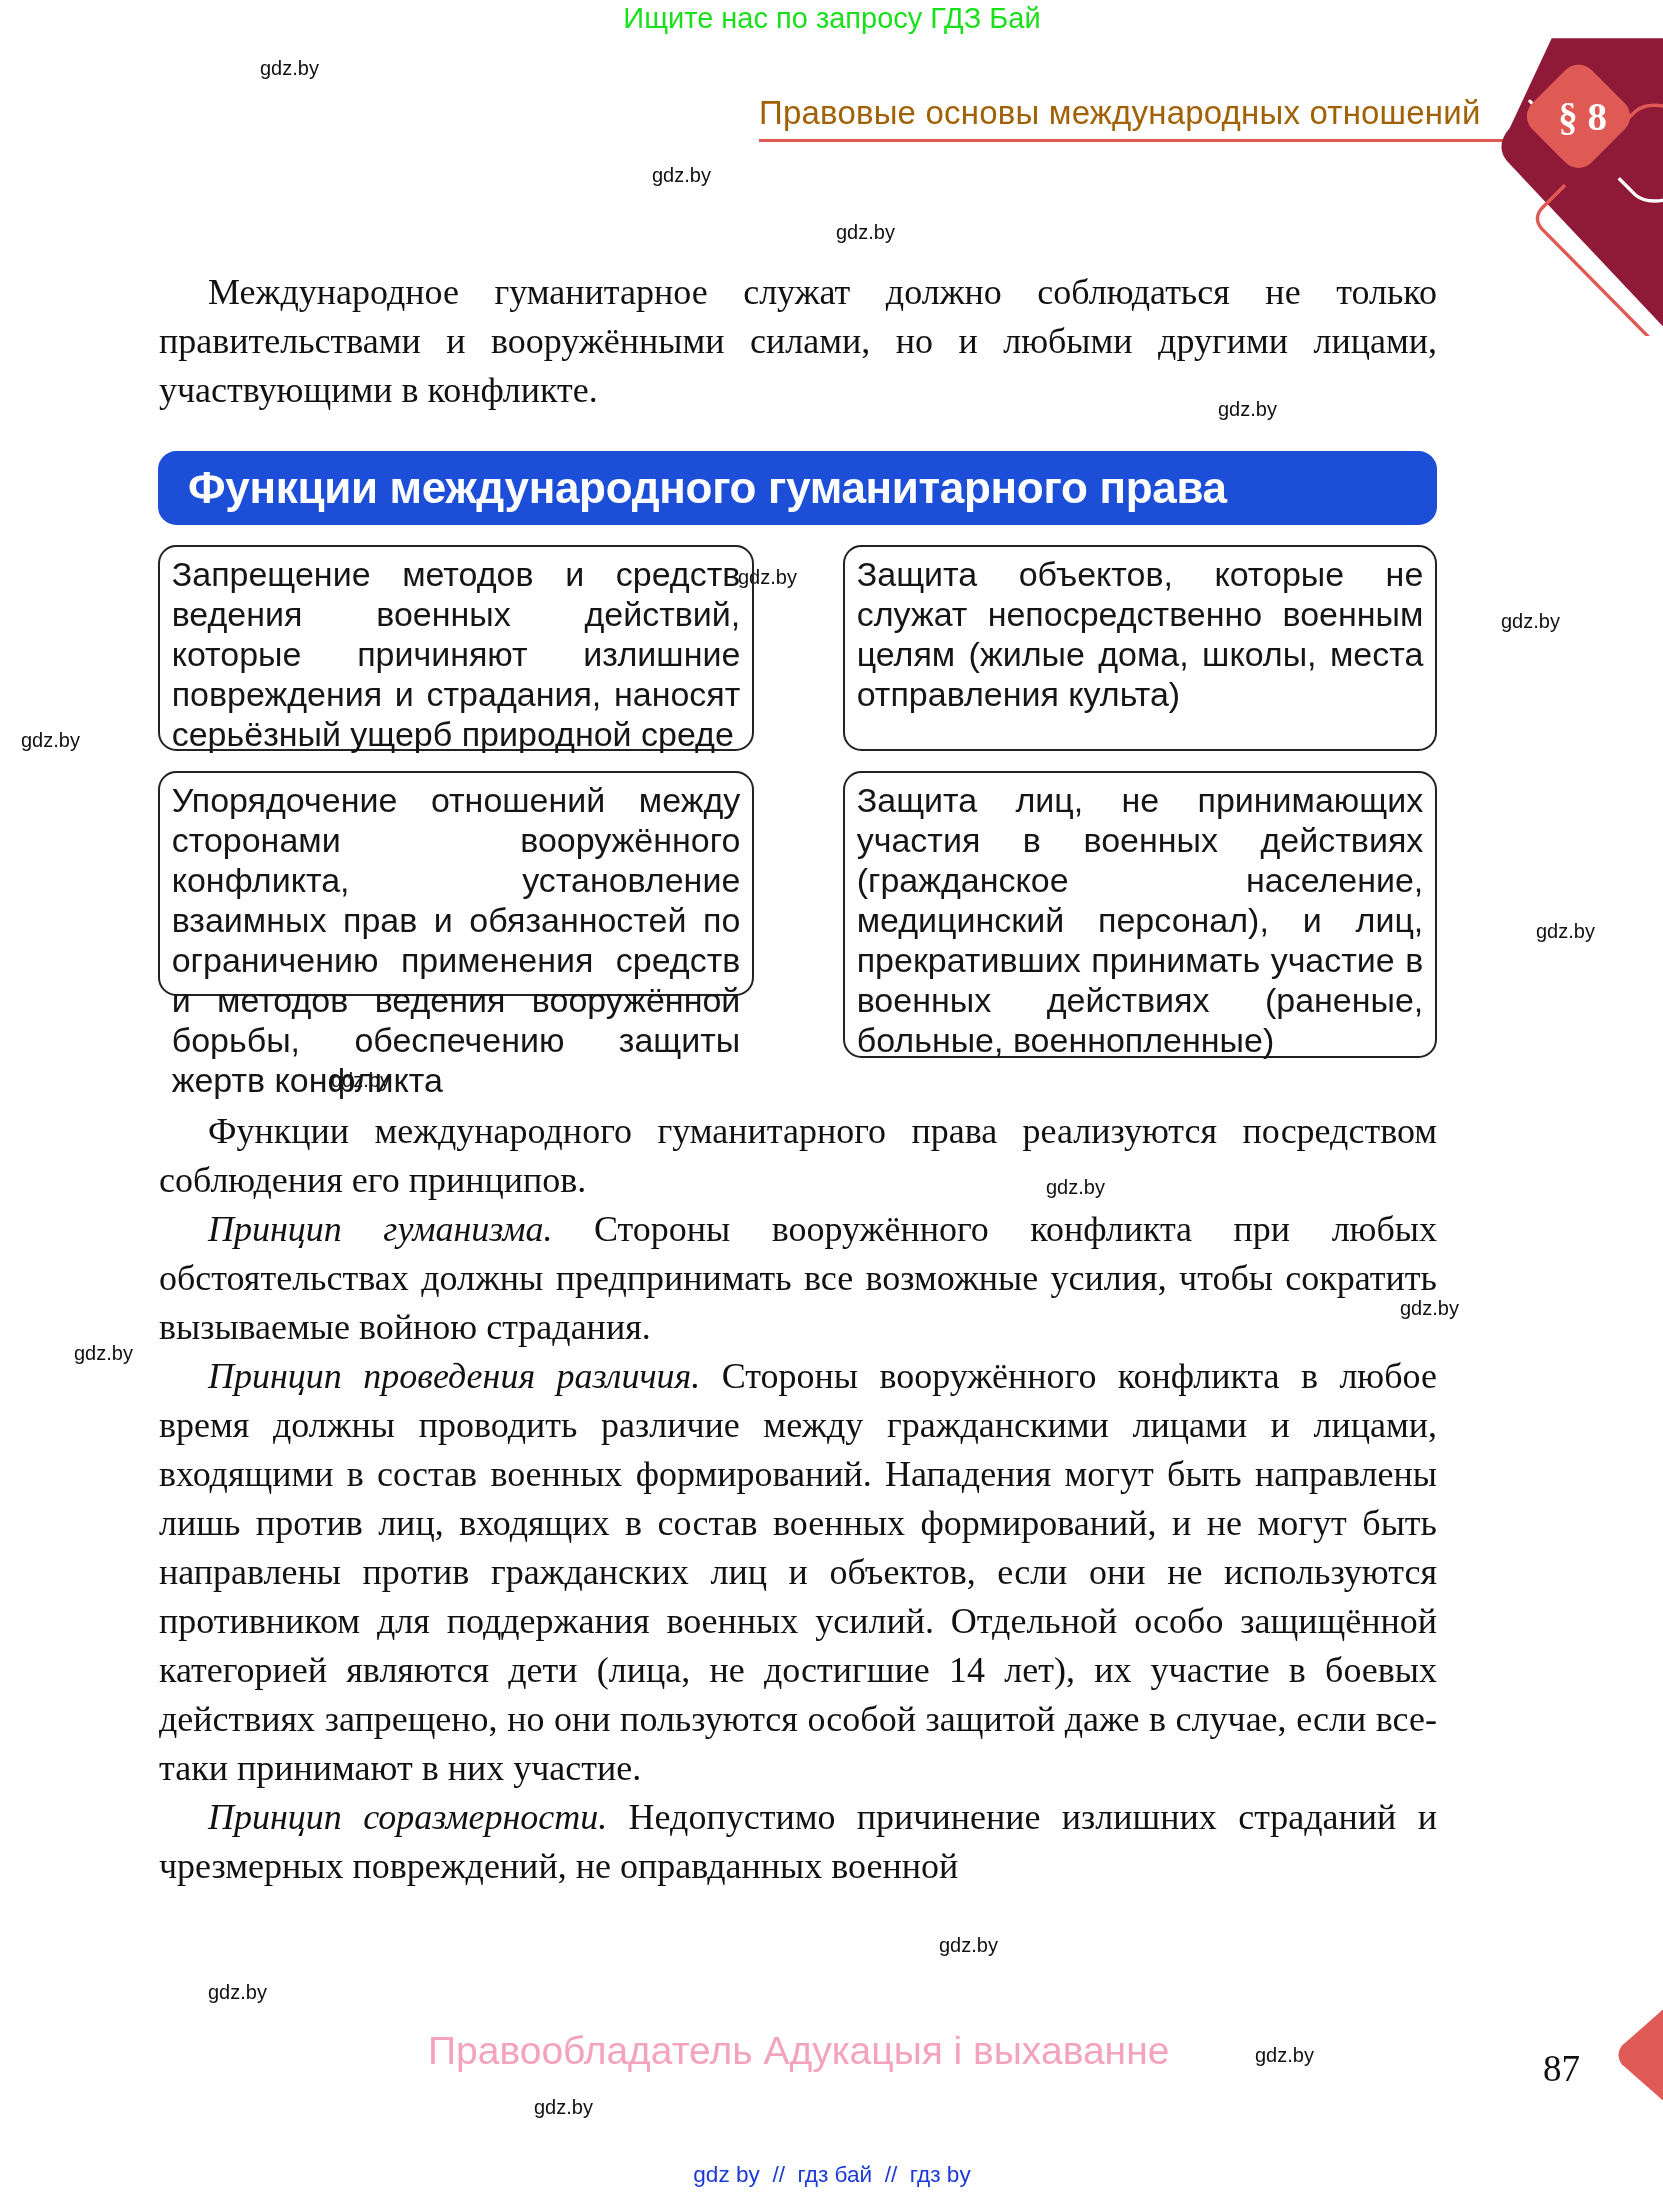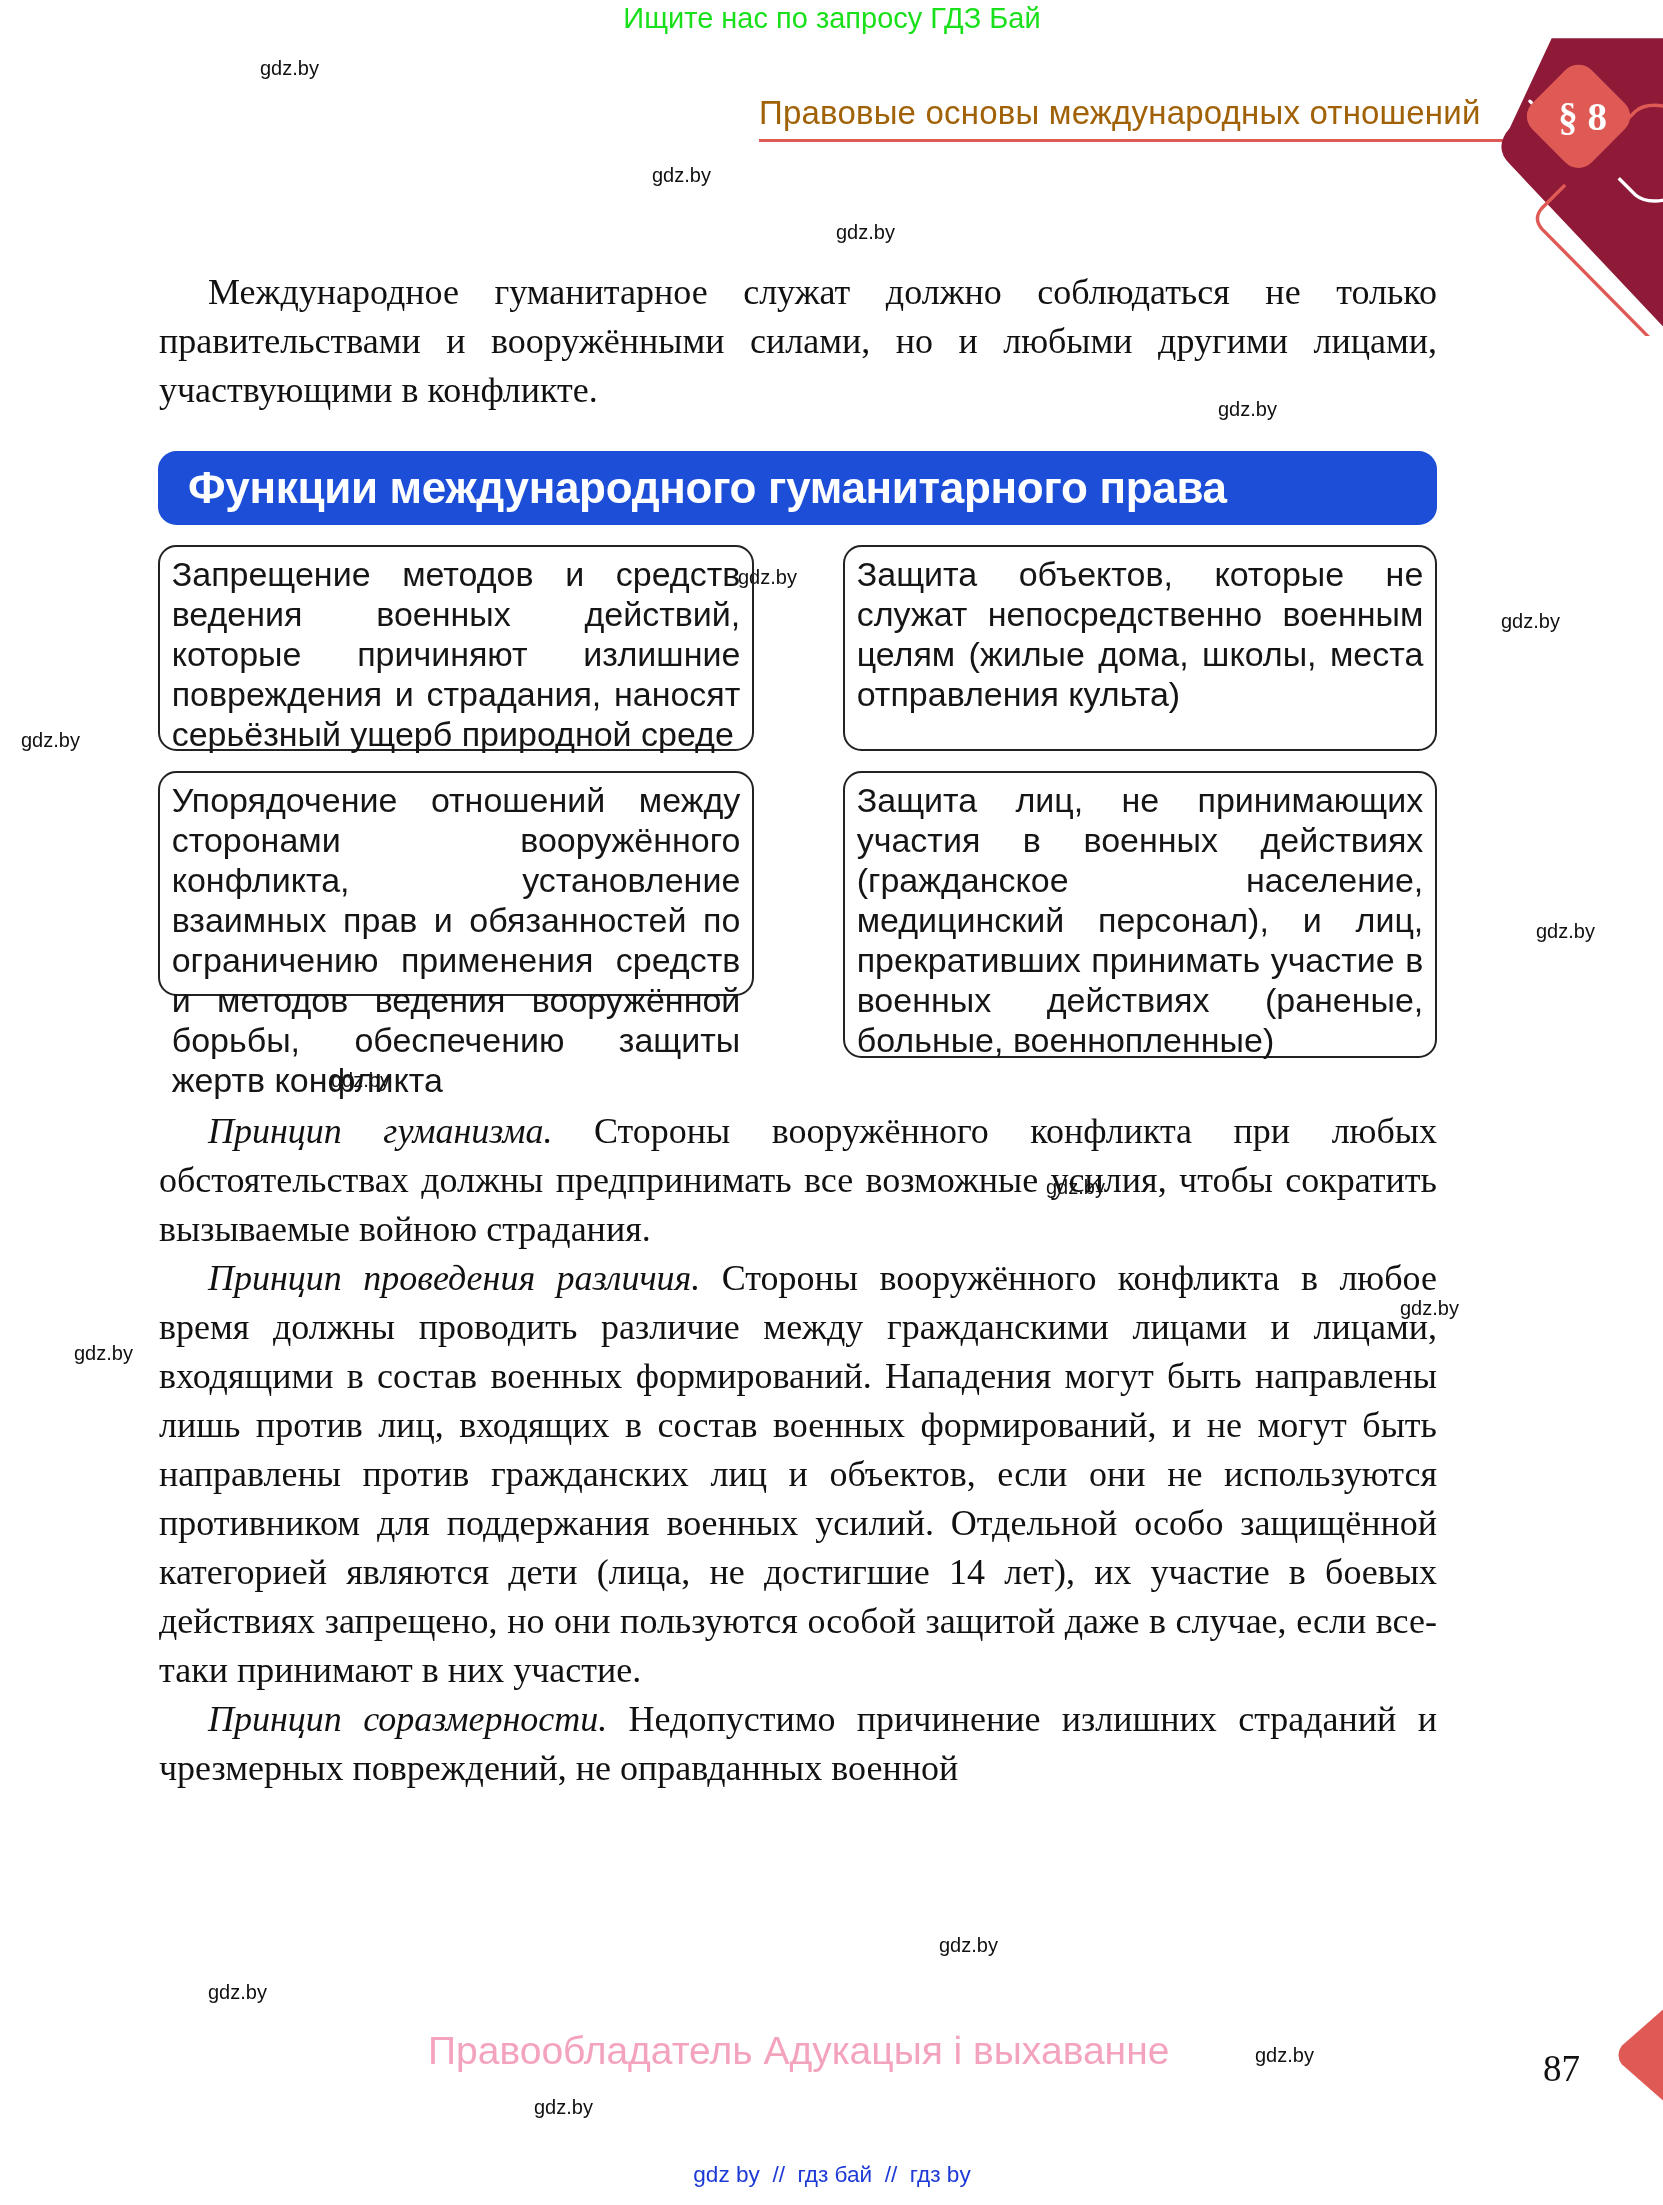--- a/index.html
+++ b/index.html
@@ -114,20 +114,21 @@
   <span class="t">Защита объектов, которые не служат непосредственно военным целям (жилые дома, школы, места отправления культа)</span>
 </div>
 <div class="abs box" style="left:158px;top:771px;width:596px;height:225px;">
   <span class="t">Упорядочение отношений между сторонами вооружённого конфликта, установление взаимных прав и обязанностей по ограничению применения средств и методов ведения вооружённой борьбы, обеспечению защиты жертв конфликта</span>
 </div>
 <div class="abs box" style="left:843px;top:771px;width:594px;height:287px;">
   <span class="t">Защита лиц, не принимающих участия в военных действиях (гражданское население, медицинский персонал), и лиц, прекративших принимать участие в военных действиях (раненые, больные, военнопленные)</span>
 </div>
 
 <div class="abs body-text" style="top:1107px;">
+  <p>Функции международного гуманитарного права реализуются посредством соблюдения его принципов.</p>
   <p><em>Принцип гуманизма.</em><span> Стороны вооружённого конфликта при любых обстоятельствах должны предпринимать все возможные усилия, чтобы сократить вызываемые войною страдания.</span></p>
   <p><em>Принцип проведения различия.</em><span> Стороны вооружённого конфликта в любое время должны проводить различие между гражданскими лицами и лицами, входящими в состав военных формирований. Нападения могут быть направлены лишь против лиц, входящих в состав военных формирований, и не могут быть направлены против гражданских лиц и объектов, если они не используются противником для поддержания военных усилий. Отдельной особо защищённой категорией являются дети (лица, не достигшие 14 лет), их участие в боевых действиях запрещено, но они пользуются особой защитой даже в случае, если все-таки принимают в них участие.</span></p>
   <p><em>Принцип соразмерности.</em><span> Недопустимо причинение излишних страданий и чрезмерных повреждений, не оправданных военной</span></p>
 </div>
 
 <div class="abs footer-owner">Правообладатель Адукацыя і выхаванне</div>
 <div class="abs page-num">87</div>
 <div class="abs page-tab">
   <svg width="67" height="92" viewBox="0 0 80 110">
     <path d="M58 0 L80 0 L80 110 L58 110 L8 66 Q0 55 8 44 Z" fill="#e05a55"></path>

